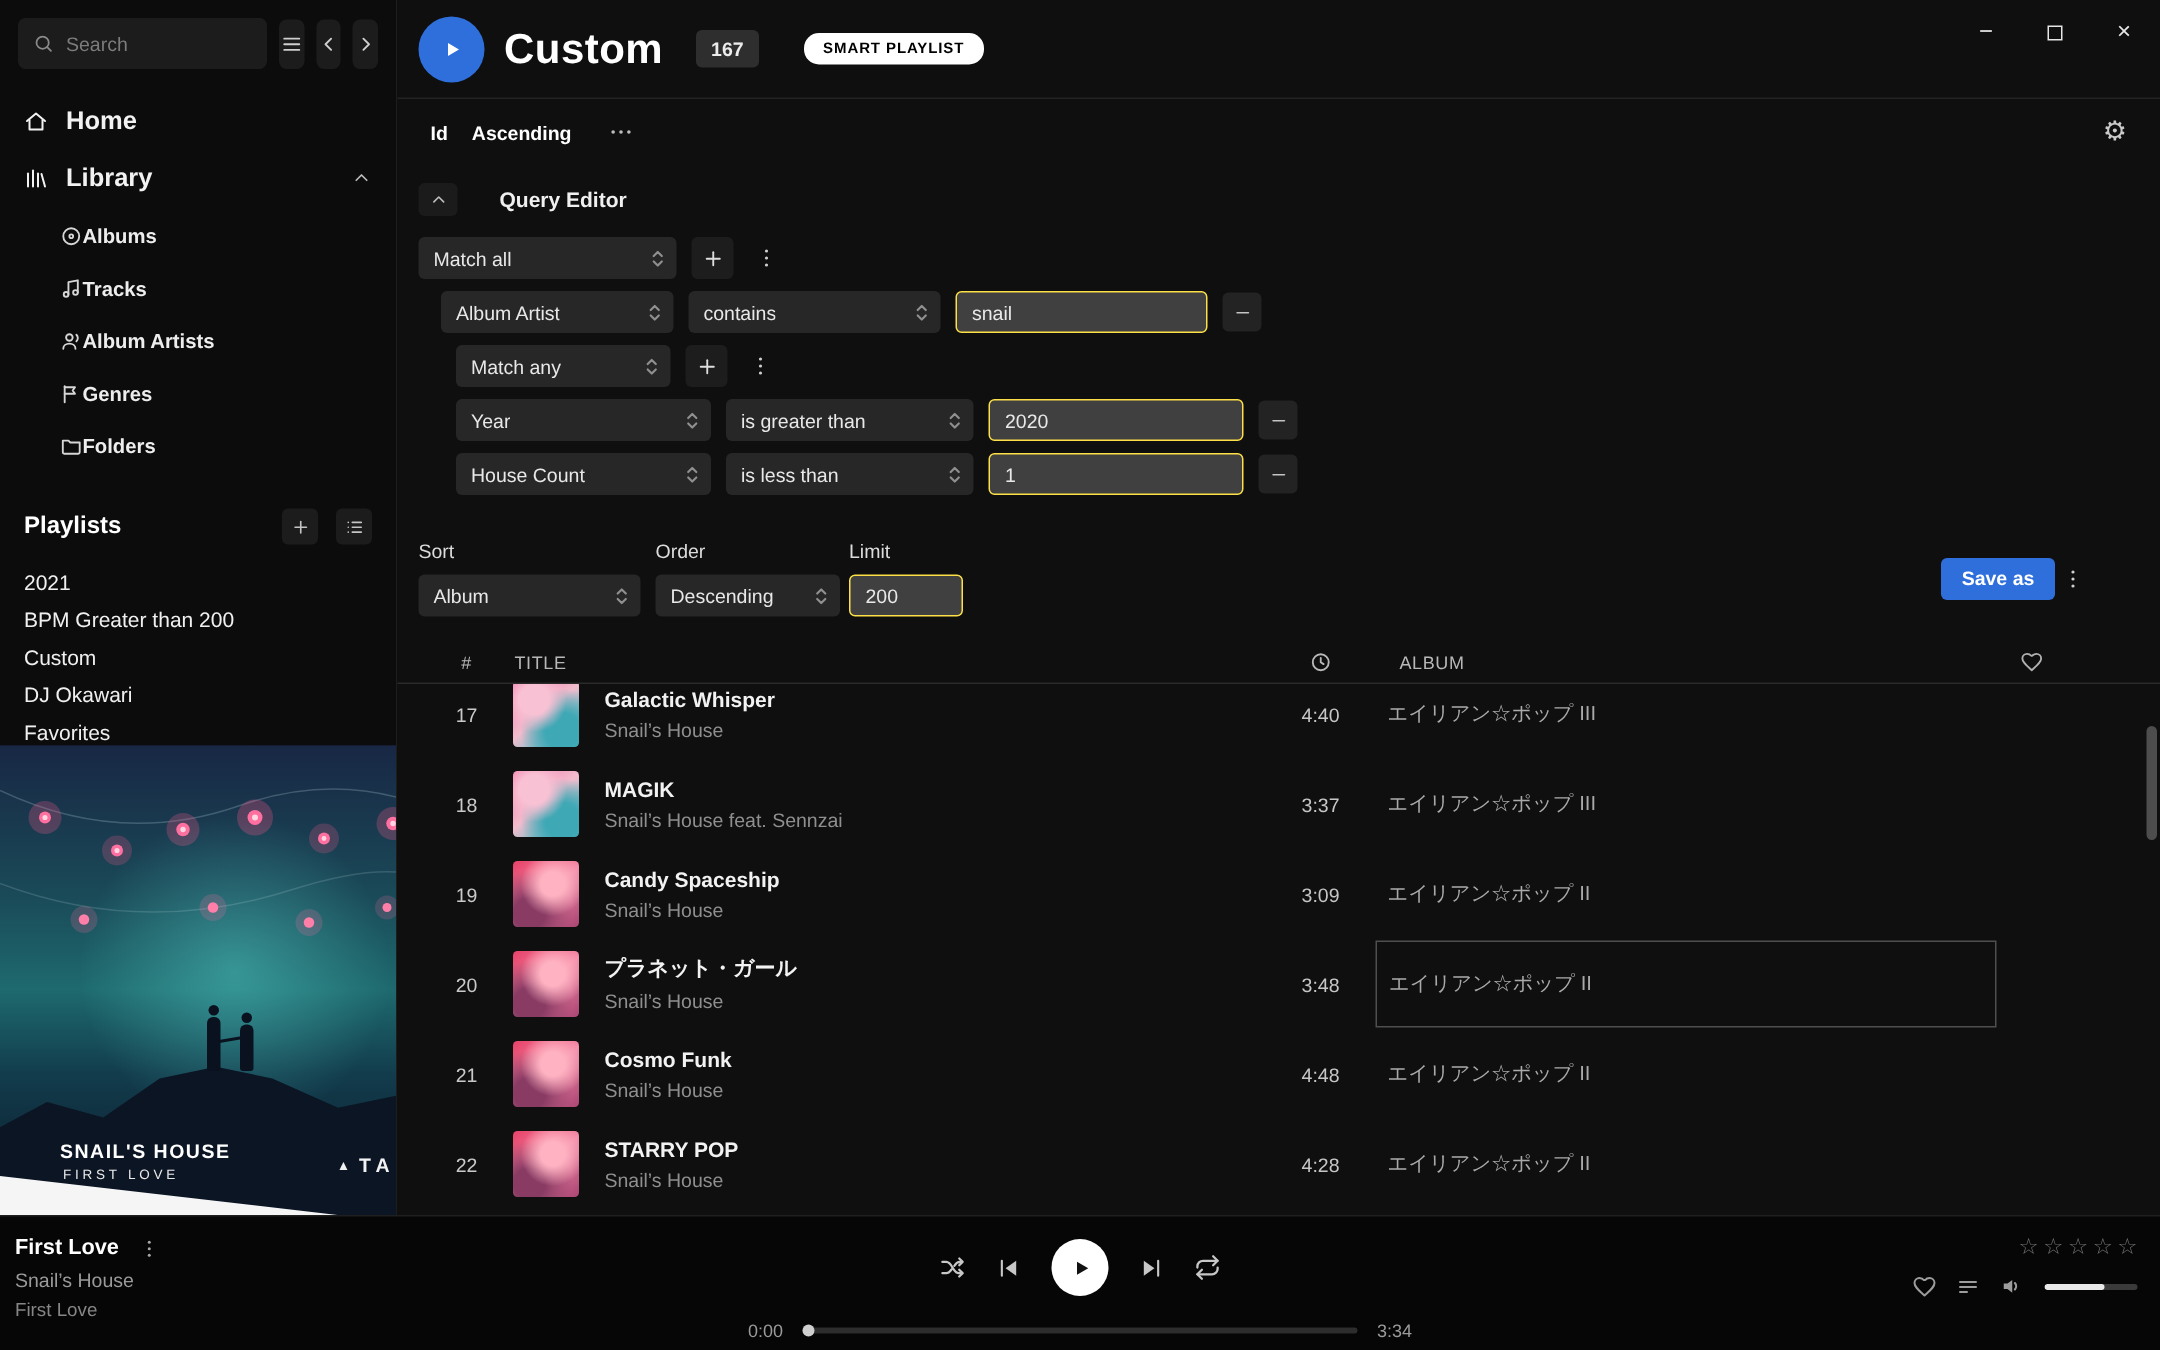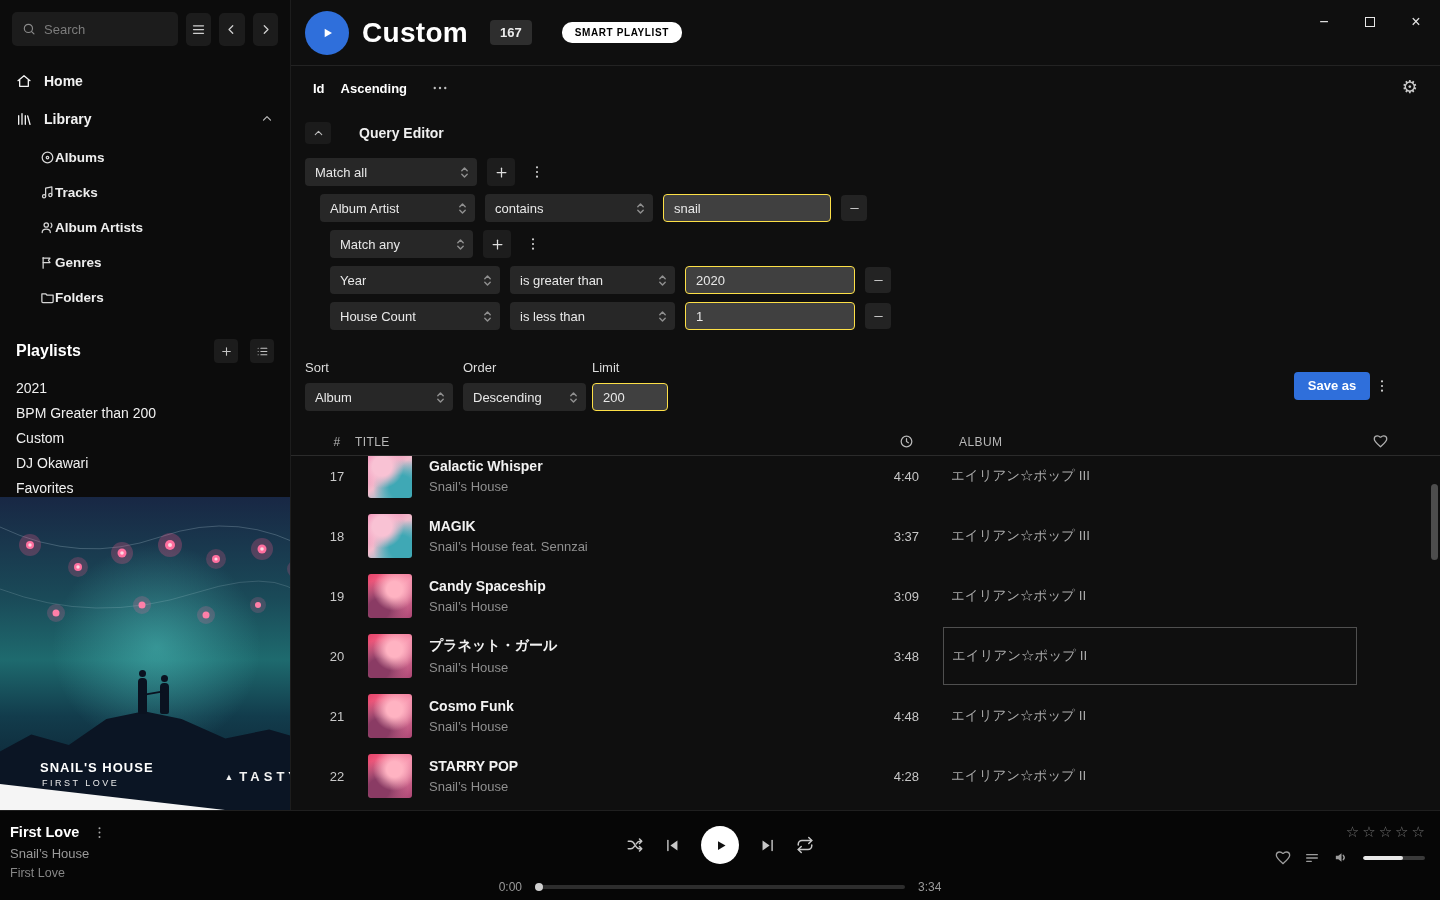--- a/index.html
+++ b/index.html
@@ -8,29 +8,29 @@
   button { border:none; background:none; cursor:pointer; font-family:inherit; color:inherit; padding:0; }
   input { font-family:inherit; }
   svg.i { fill:none; stroke:currentColor; stroke-width:2; stroke-linecap:round; stroke-linejoin:round; flex-shrink:0; }
   svg.i .f { fill:currentColor; stroke:none; }
   svg.ud { fill:none; stroke:#8f8f8f; stroke-width:1.6; stroke-linecap:round; stroke-linejoin:round; flex-shrink:0; }
 
   .app { display:flex; flex-direction:column; width:1440px; height:900px; }
   .main-row { display:flex; height:810px; }
 
   
-  .sidebar { position:relative; width:291px; background:#0c0c0c; border-right:1px solid #1d1d1d; overflow:hidden; }
+  .sidebar { position:relative; width:265px; background:#0c0c0c; border-right:1px solid #1d1d1d; overflow:hidden; }
   .search-row { display:flex; align-items:center; gap:8px; padding:12px 12px 8px 12px; }
   .search-box { display:flex; align-items:center; gap:8px; width:166px; height:34px; background:#1c1c1c; border-radius:5px; padding:0 10px; color:#8a8a8a; }
   .search-box input { flex:1; min-width:0; background:transparent; border:none; outline:none; color:#ddd; font-size:13px; }
   .search-box input::placeholder { color:#7c7c7c; }
   .icon-btn { display:flex; align-items:center; justify-content:center; width:33px; height:33px; background:#1c1c1c; border-radius:5px; color:#cfcfcf; }
 
   .nav { padding-top:8px; }
-  .nav-item { display:flex; align-items:center; gap:12px; height:38px; padding:0 16px; font-size:14px; font-weight:700; color:#f2f2f2; cursor:pointer; }
+  .nav-item { display:flex; align-items:center; gap:12px; height:38px; padding:0 16px; font-size:17px; font-weight:700; color:#f2f2f2; cursor:pointer; }
   .nav-item .chev { margin-left:auto; color:#bdbdbd; }
   .lib-children { padding-top:2px; }
   .lib-item { display:flex; align-items:center; height:35px; padding:0 16px 0 40px; font-size:13.5px; font-weight:700; color:#ededed; cursor:pointer; }
   .lib-item svg { color:#d6d6d6; }
 
   .playlists-header { display:flex; align-items:center; margin:24px 16px 10px 16px; }
   .pl-title { font-size:16px; font-weight:700; }
   .playlists-header .btns { margin-left:auto; display:flex; gap:12px; }
   .pl-btn { width:24px; height:24px; background:#1c1c1c; border-radius:4px; display:flex; align-items:center; justify-content:center; color:#c4c4c4; }
   .playlist-list { padding:2px 16px 0 16px; }
@@ -93,21 +93,21 @@
   .sol-group.limit { margin-right:0; margin-left:-4px; }
   .sol-label { font-size:13px; color:#dcdcdc; }
   .save-wrap { margin-left:auto; display:flex; align-items:center; gap:0; margin-right:14px; }
   .save-btn { width:76px; height:28px; background:#2f6fdb; border-radius:4px; color:#fff; font-size:13px; font-weight:700; display:flex; align-items:center; justify-content:center; }
 
   
   .table { margin-top:16px; }
   .thead { position:relative; height:29px; border-bottom:1px solid #2b2b2b; color:#b8b8b8; font-size:12px; letter-spacing:0.4px; }
   .th { position:absolute; top:0; height:29px; display:flex; align-items:center; }
   .th-num { left:26px; width:40px; justify-content:center; }
-  .th-title { left:64px; }
+  .th-title { left:78px; }
   .th-clock { left:608px; color:#b8b8b8; }
   .th-album { left:668px; }
   .th-heart { left:1082px; color:#b0b0b0; }
   .tbody { height:352px; overflow:hidden; }
   .tbody .trow:first-child { margin-top:-10px; }
   .trow { display:flex; align-items:center; height:60px; cursor:default; }
   .c-num { width:40px; margin-left:26px; text-align:center; color:#c9c9c9; font-size:13px; }
   .c-thumb { width:44px; height:44px; margin-left:11px; border-radius:3px; flex-shrink:0; }
   .art-a { background:
       radial-gradient(circle at 32% 28%, #f9c2d4 0 22%, rgba(249,194,212,0) 50%),

